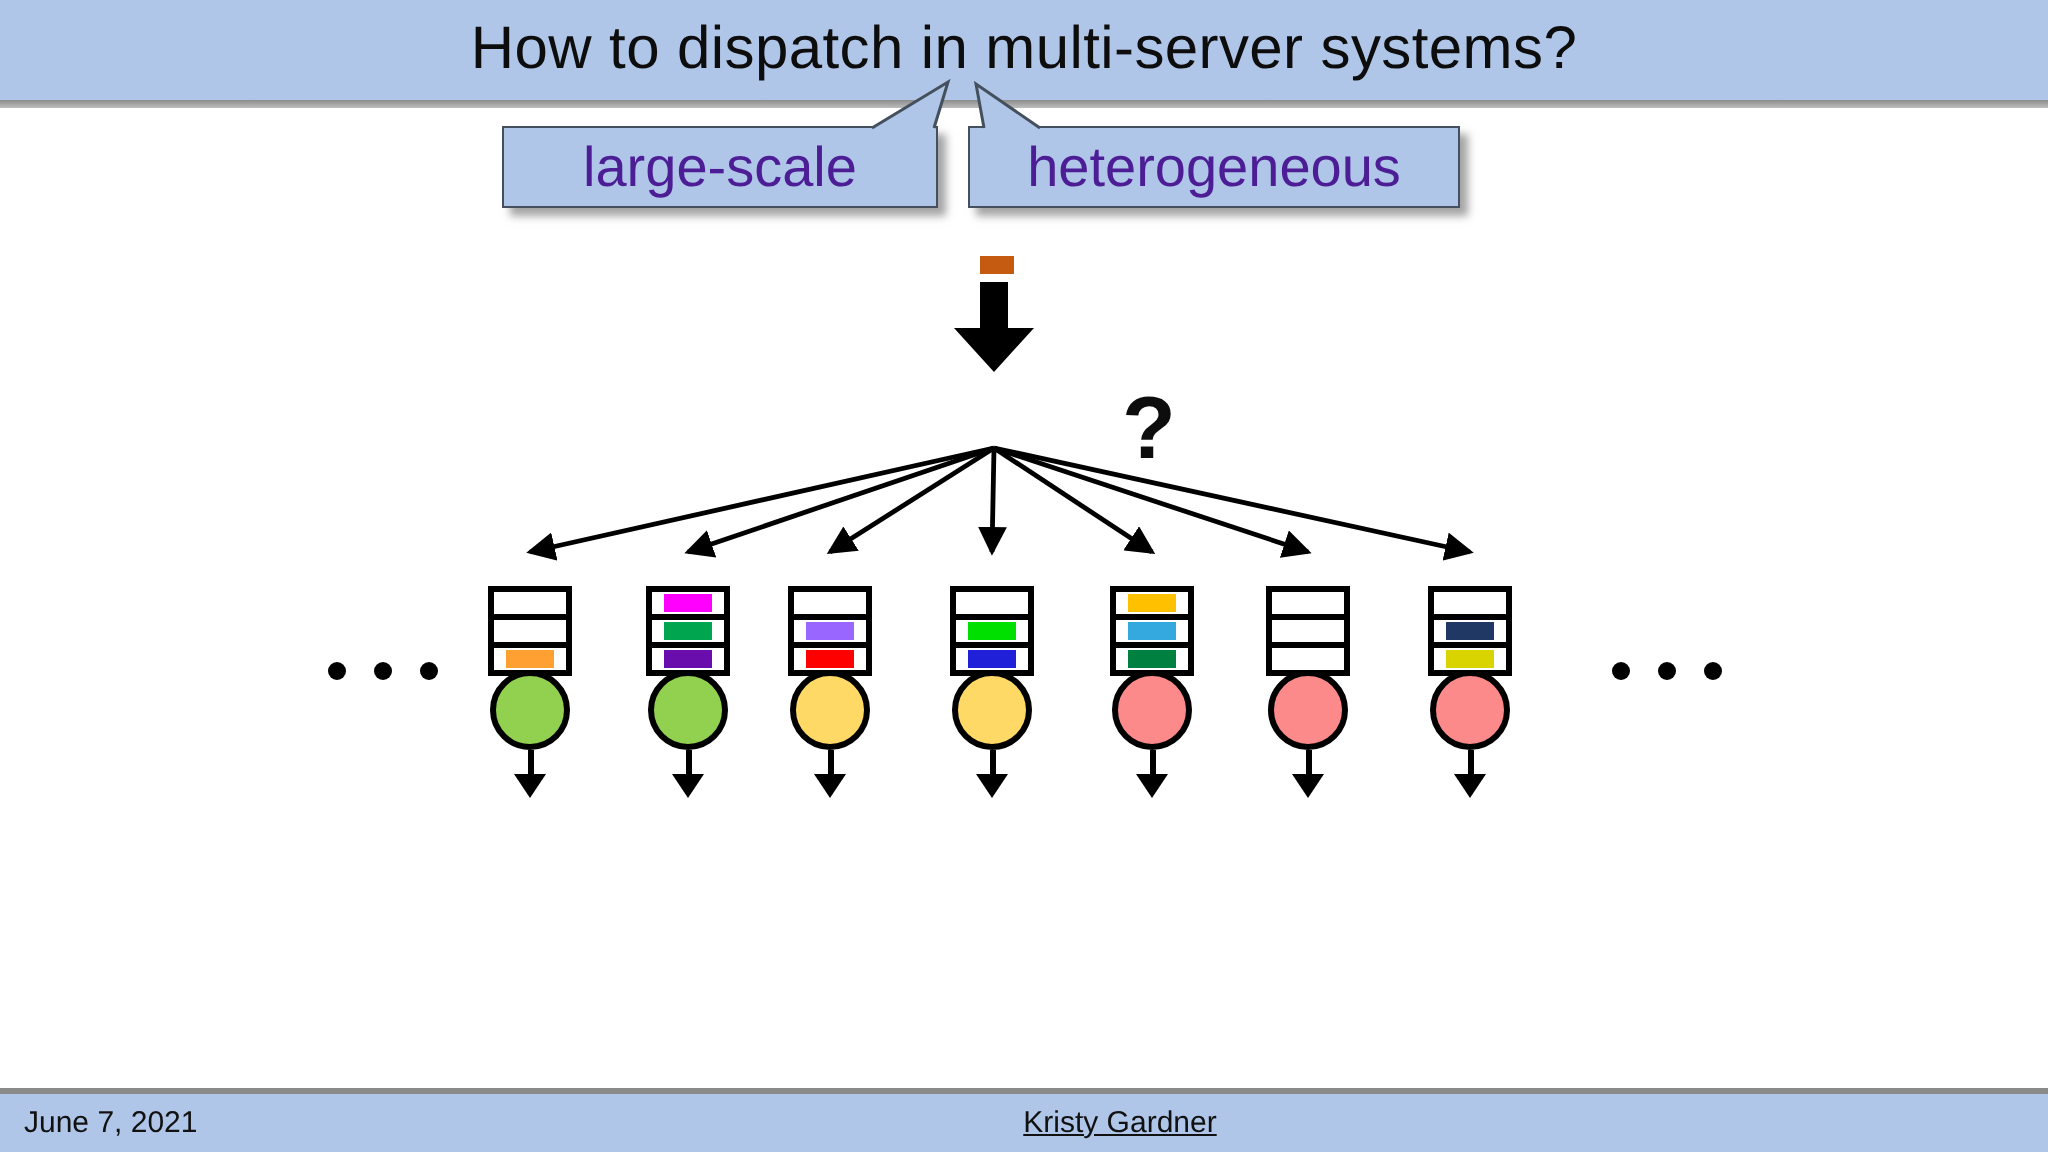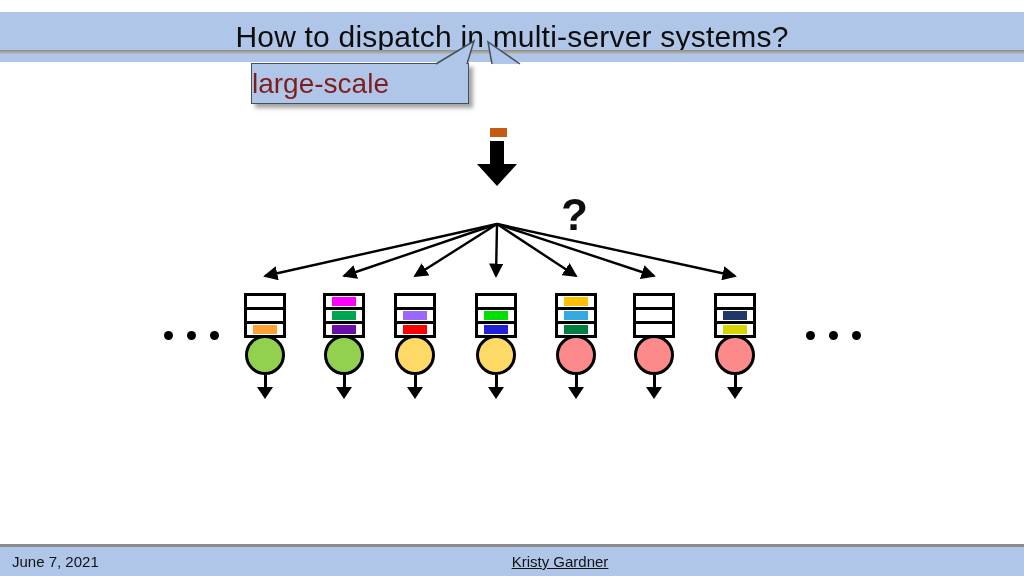--- a/index.html
+++ b/index.html
@@ -1,29 +1,29 @@
 <!DOCTYPE html>
 <html style="--banner: #B0C6E8;"><head>
 <meta charset="utf-8">
 <style>
   html,body{margin:0;padding:0;}
   body{font-family:"Liberation Sans",sans-serif;background:#fff;}
   #slide{position:relative;width:1024px;height:576px;background:#fff;overflow:hidden;}
 
   
-  #title-bar{position:absolute;left:0;top:12px;width:1024px;height:50px;
+  #title-bar{position:absolute;left:0;top:0;width:1024px;height:50px;
     background:var(--banner,#B0C6E8);display:flex;align-items:center;justify-content:center;
     font-size:30px;color:#0d0d0d;letter-spacing:0.2px;}
   #title-shadow{position:absolute;left:0;top:50px;width:1024px;height:4px;
     background:linear-gradient(#8c8c8c,#bdbdbd);}
 
   
   .callout{position:absolute;top:63px;height:39px;background:var(--banner,#B0C6E8);
     border:1.5px solid #44505d;box-shadow:4px 4px 4px rgba(90,90,90,.55);
-    display:flex;align-items:center;justify-content:flex-start;font-size:28px;color:#7f1d1d;}
+    display:flex;align-items:center;justify-content:center;font-size:28px;color:#4c1d95;}
   #callout-left{left:251px;width:216px;}
   #callout-right{left:484px;width:244px;}
 
   
   #incoming-job{position:absolute;left:490px;top:128px;width:17px;height:9px;}
   #dispatcher-box{position:absolute;left:442px;top:183px;width:108px;height:35px;
     border:2.5px solid #000;background:#fff;display:flex;align-items:center;justify-content:center;
     font-size:17px;color:#0d0d0d;}
   #question-mark{position:absolute;left:561px;top:190px;font-size:44px;font-weight:bold;color:#0d0d0d;}
 
@@ -57,20 +57,23 @@
 
 <div id="slide">
 
   <div id="title-bar">
     <span>How to dispatch in multi-server systems?</span>
   </div>
   <div id="title-shadow"></div>
 
   <div id="callout-left" class="callout">
     <span>large-scale</span>
+  </div>
+  <div id="callout-right" class="callout">
+    <span>heterogeneous</span>
   </div>
 
   <svg id="diagram-svg" viewBox="0 0 1024 576">
     <defs>
       <marker id="mArr" markerWidth="6" markerHeight="6" refX="5.2" refY="3" orient="auto">
         <path d="M0,0 L6,3 L0,6 Z" fill="#000"></path>
       </marker>
     </defs>
 
     <path d="M436,64 L474,41 L467,64" fill="#B0C6E8" stroke="#44505d" stroke-width="1.5"></path>

